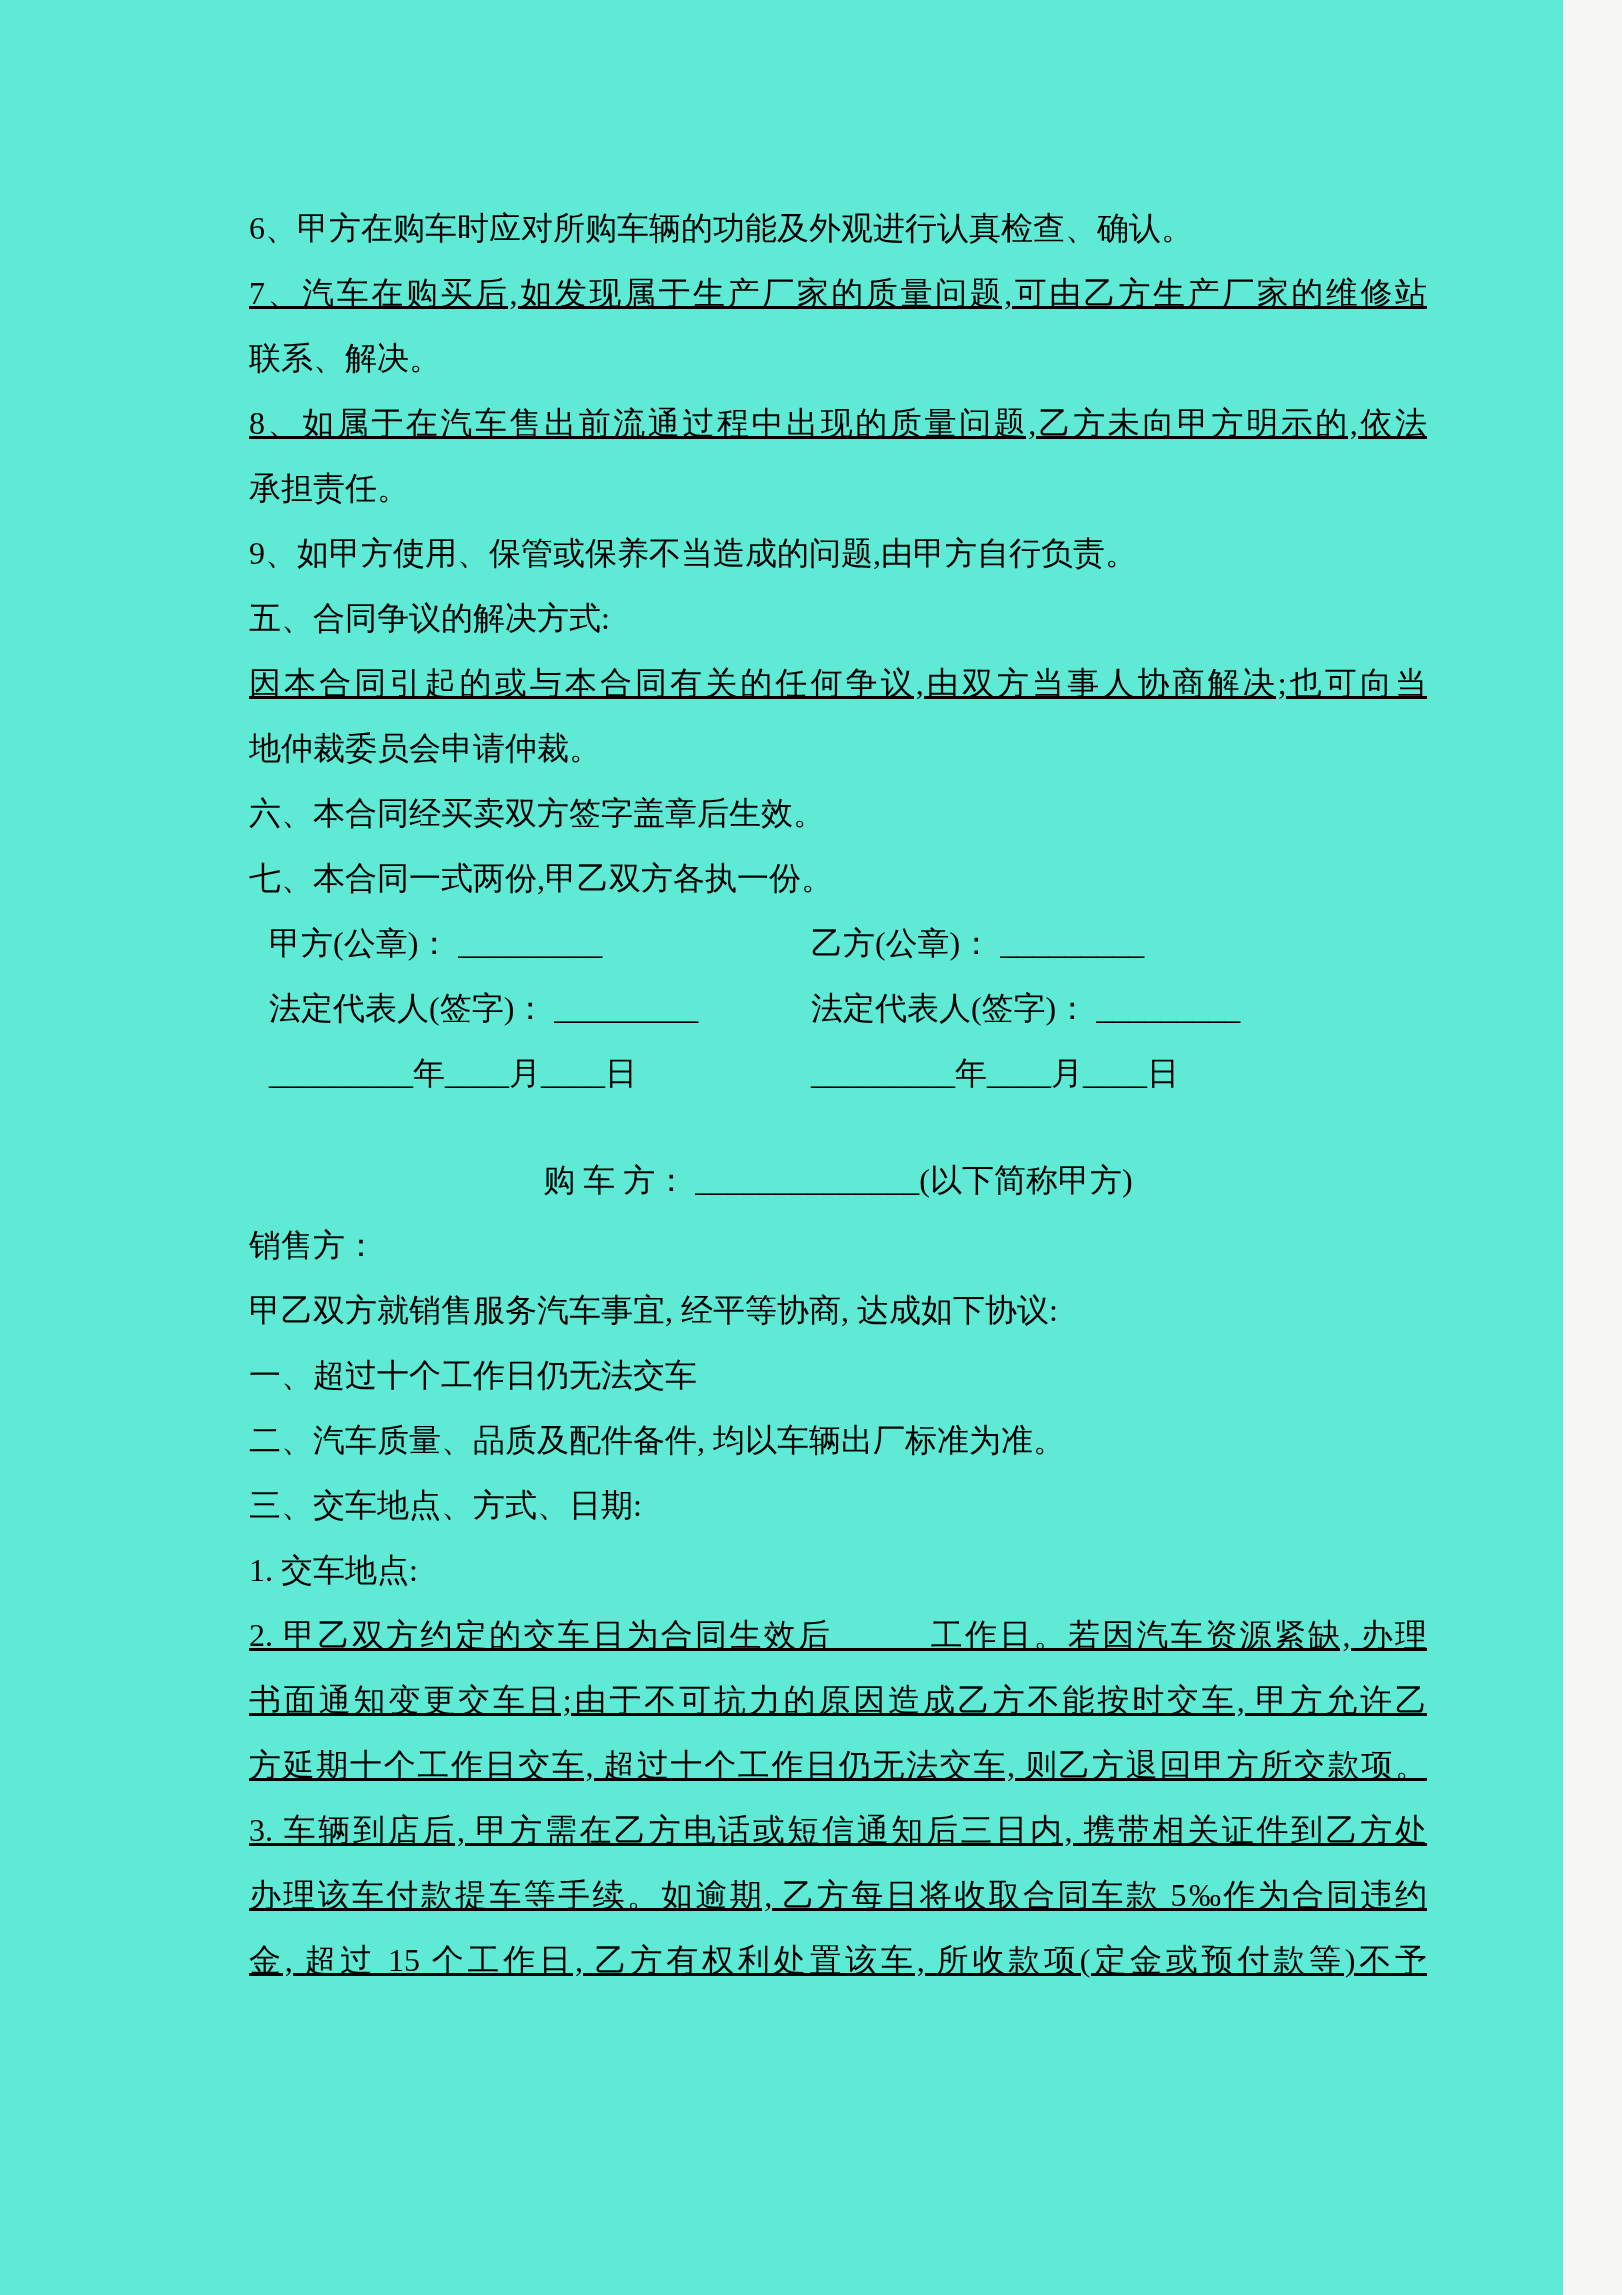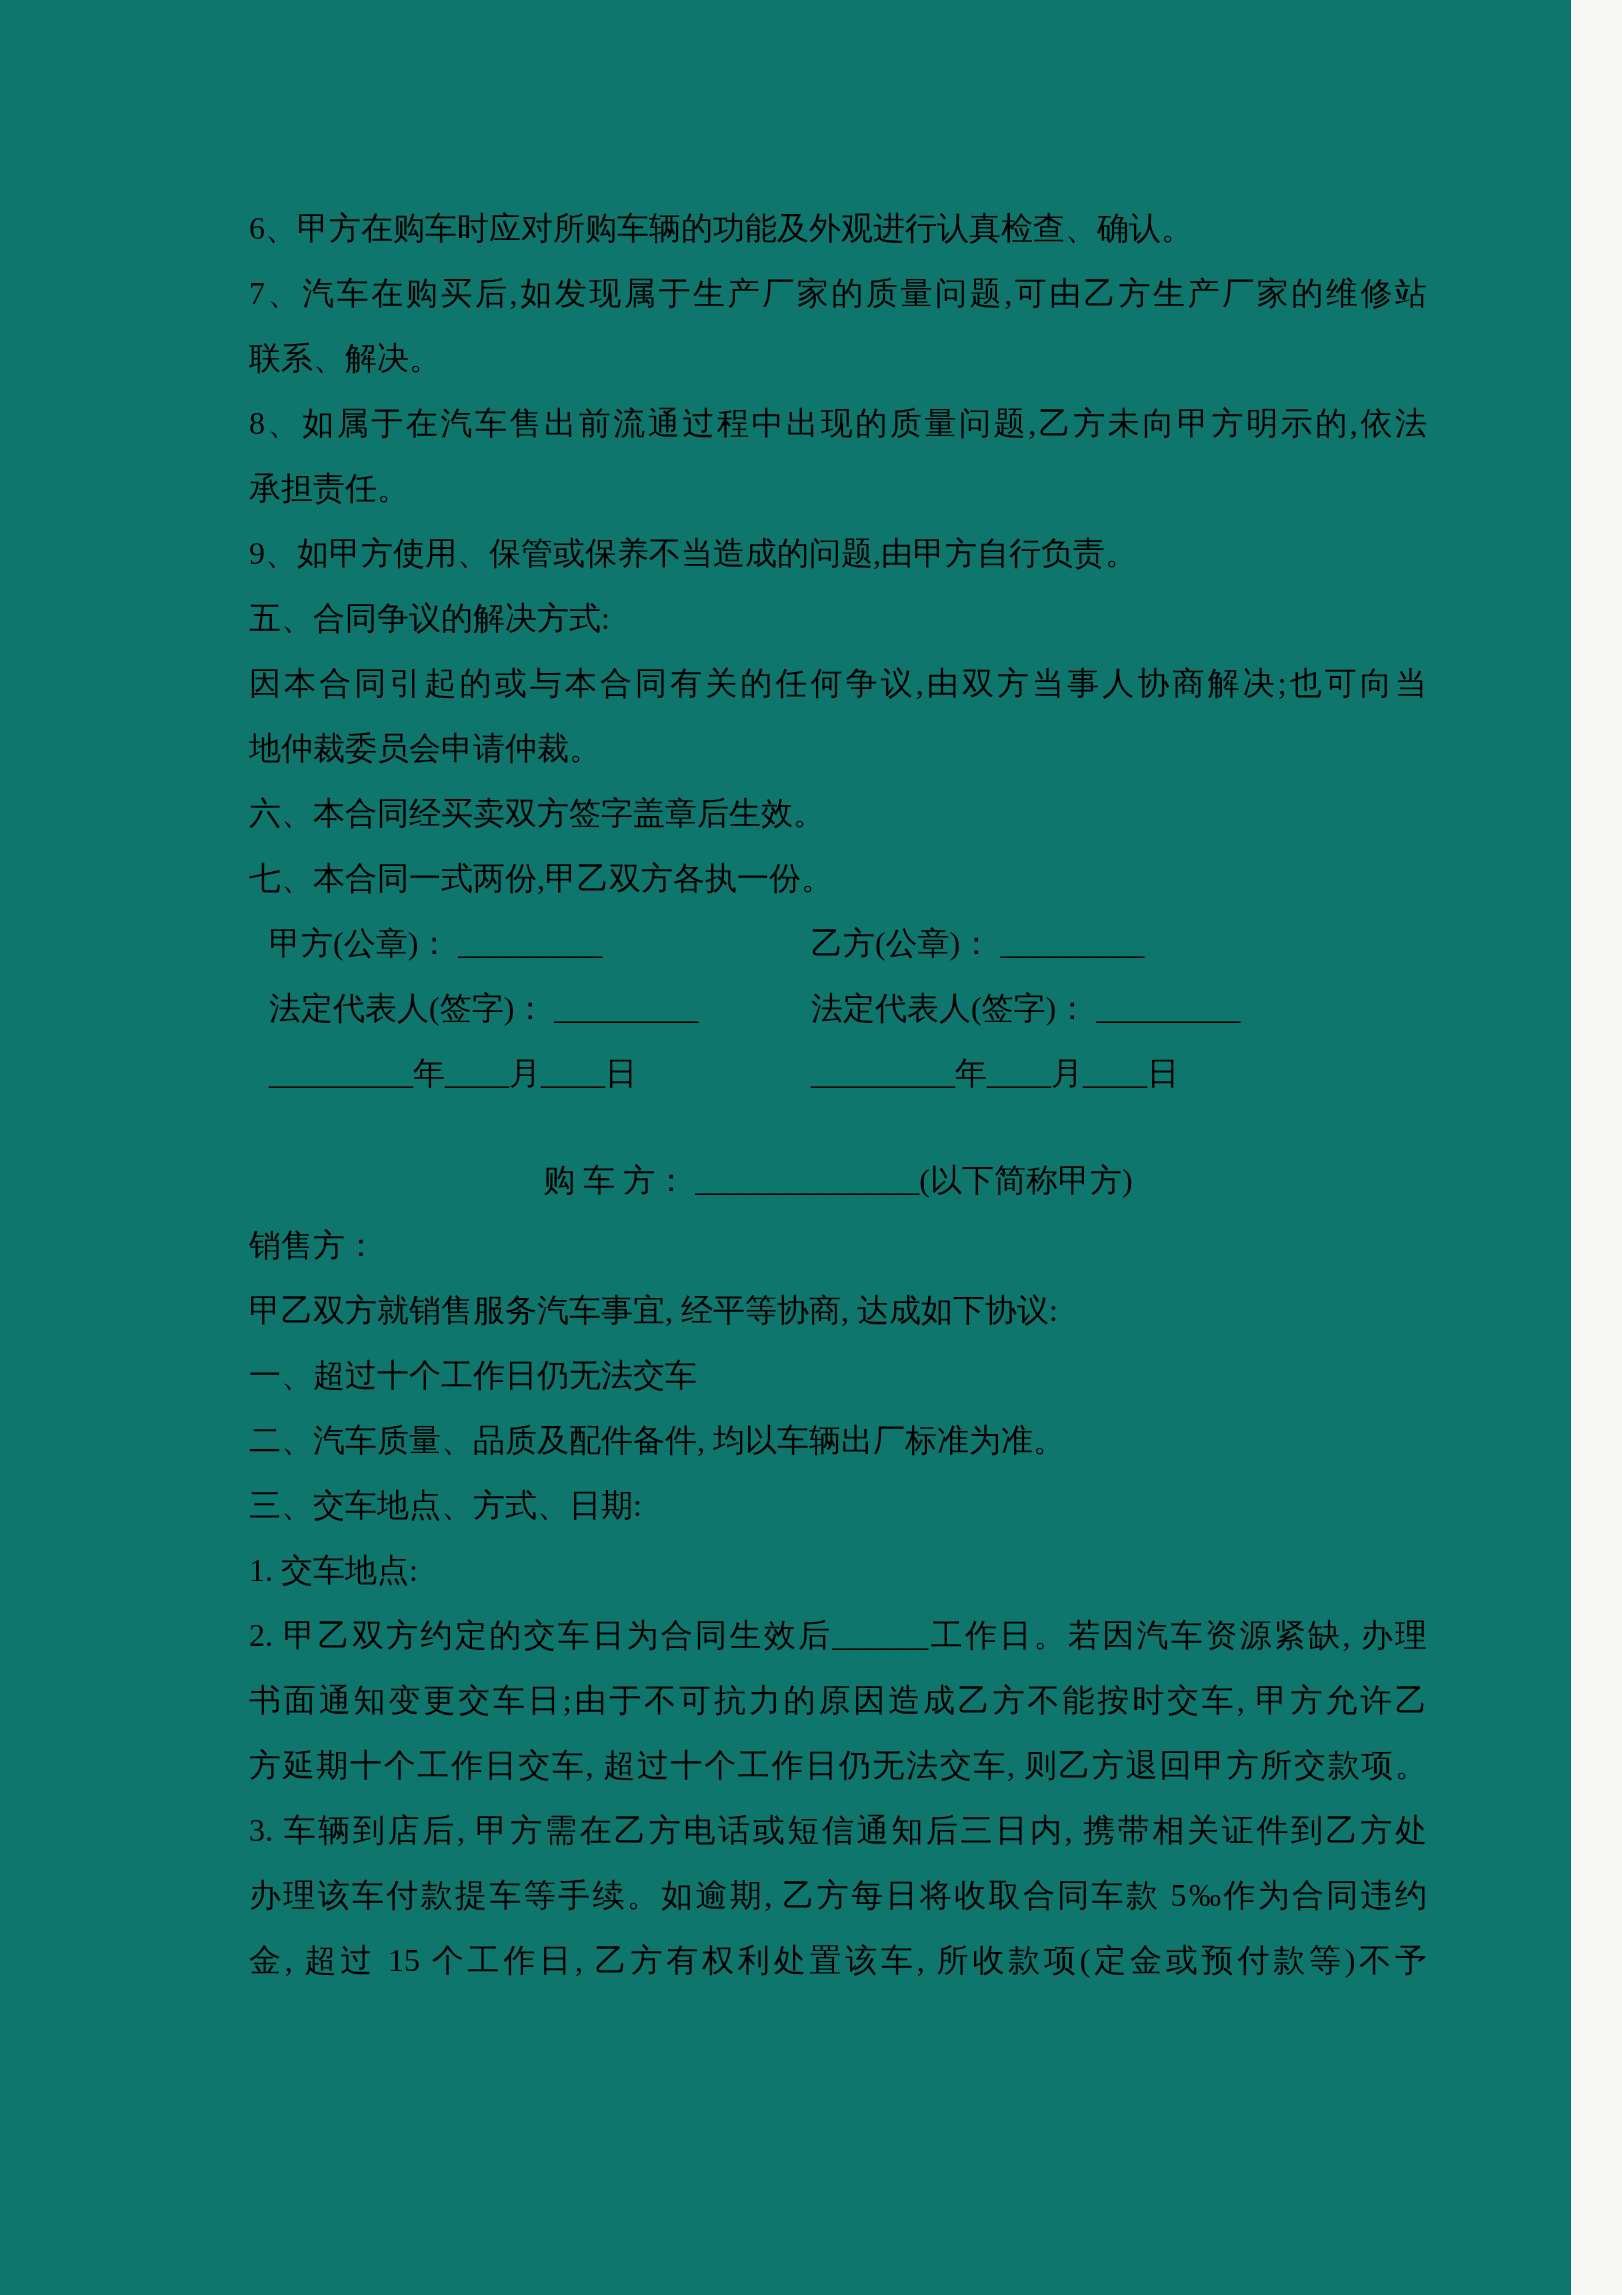--- a/index.html
+++ b/index.html
@@ -4,42 +4,42 @@
 <style>
   html, body {
     margin: 0;
     padding: 0;
     background: #f6f6f4;
   }
   .page {
     position: relative;
     width: 1563px;
     height: 2295px;
-    background: #0f766e;
+    background: #5eead4;
     font-family: "Liberation Serif", "DejaVu Serif", serif;
     color: #000000;
     overflow: hidden;
-    padding-left: 8px;
   }
   .content {
     position: absolute;
     left: 249px;
     top: 196px;
     width: 1178px;
   }
   .line {
     font-size: 32px;
     line-height: 65px;
     white-space: pre-wrap;
     text-align: left;
   }
   
   .fill {
     text-align: justify;
     text-align-last: justify;
+    text-decoration: underline;
   }
   .sig-row {
     display: grid;
     grid-template-columns: 46% 54%;
     font-size: 32px;
     line-height: 65px;
   }
   .sig-cell { white-space: pre-wrap; margin-left: 20px; }
   .gap { margin-top: 42px; text-align: center; }
 </style>

